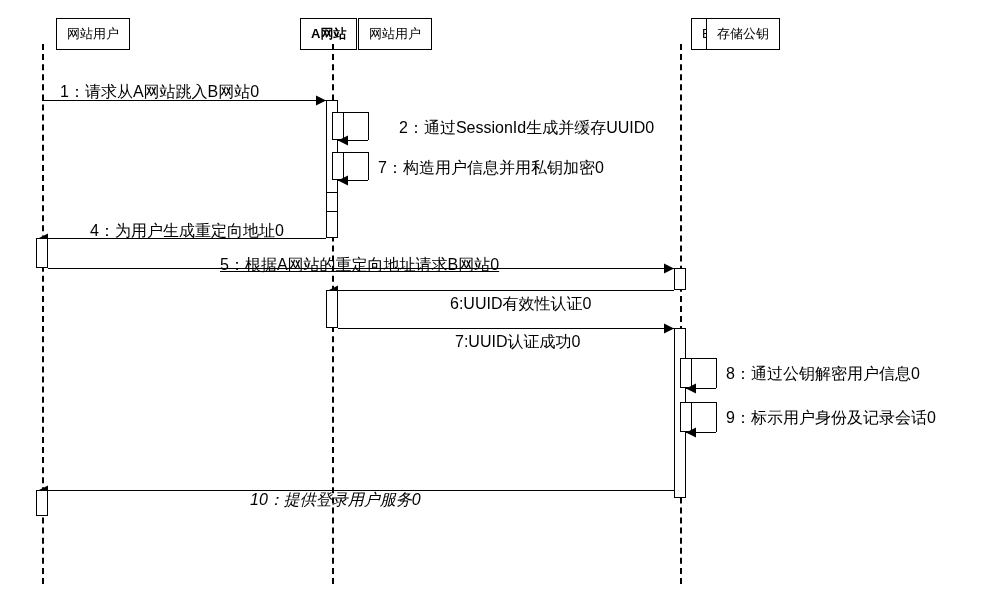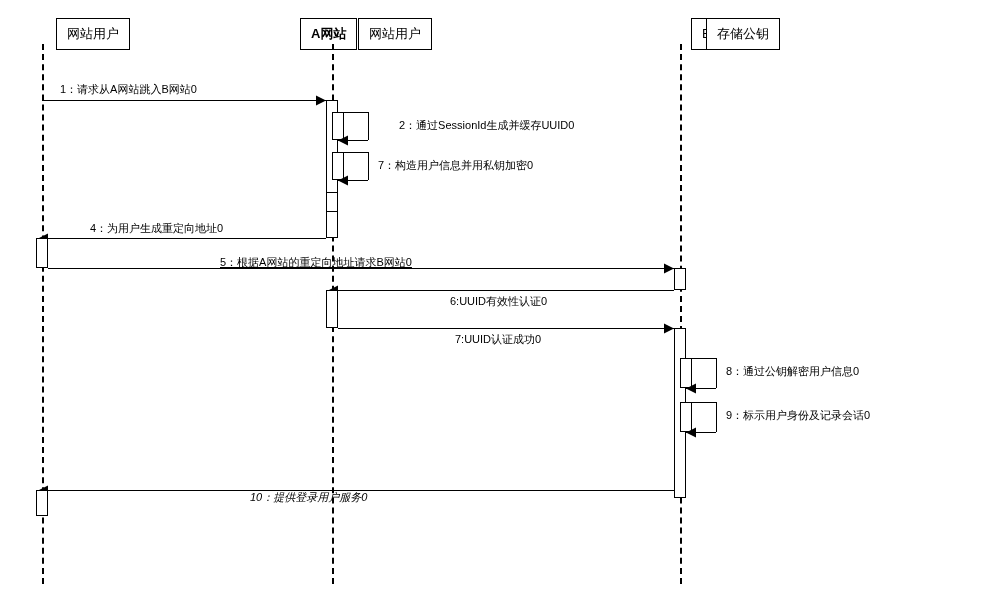--- a/index.html
+++ b/index.html
@@ -51,21 +51,21 @@
       position: absolute;
       width: 0; height: 0;
       border-top: 5px solid transparent;
       border-bottom: 5px solid transparent;
       border-right: 10px solid #000;
       transform: translateY(-4.5px);
     }
     .msg-label {
       position: absolute;
       white-space: nowrap;
-      font-size: 11px;
+      font-size: 16px;
     }
     .selfcall {
       position: absolute;
     }
     .selfcall .top { position:absolute; height:1px; background:#000; }
     .selfcall .side { position:absolute; width:1px; background:#000; }
     .selfcall .bot { position:absolute; height:1px; background:#000; }
   </style>
 </head>
 <body>

